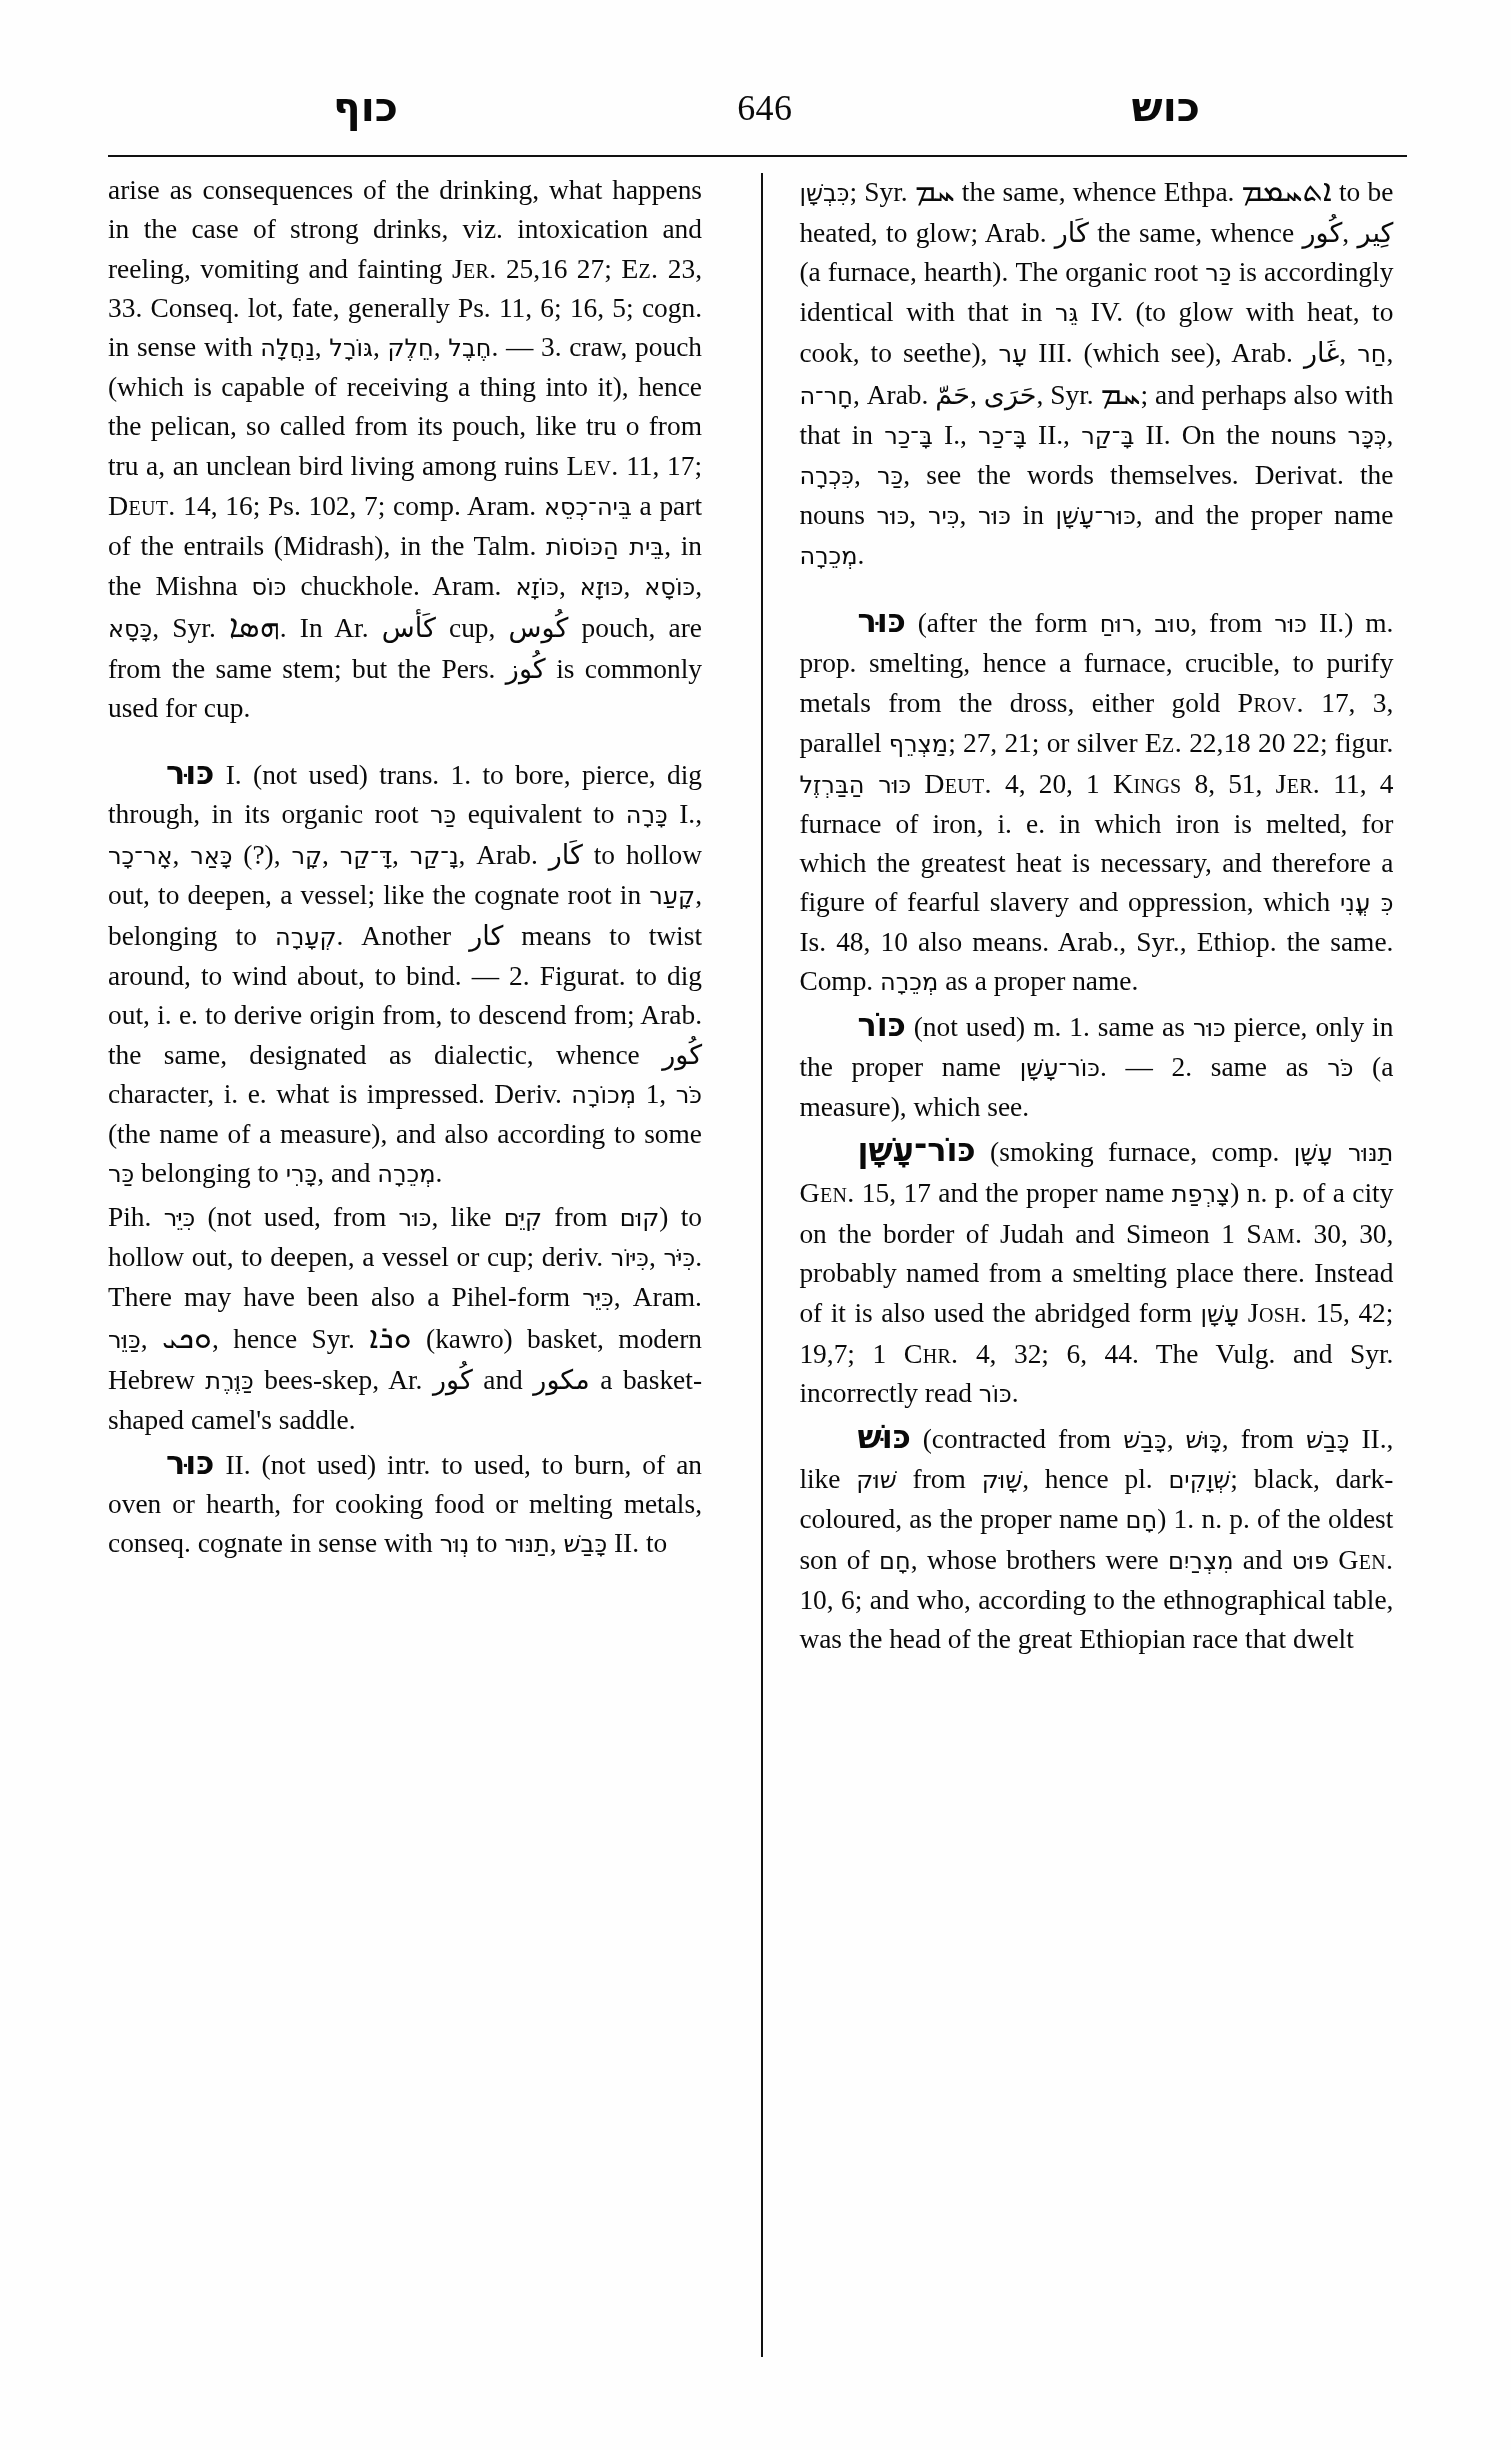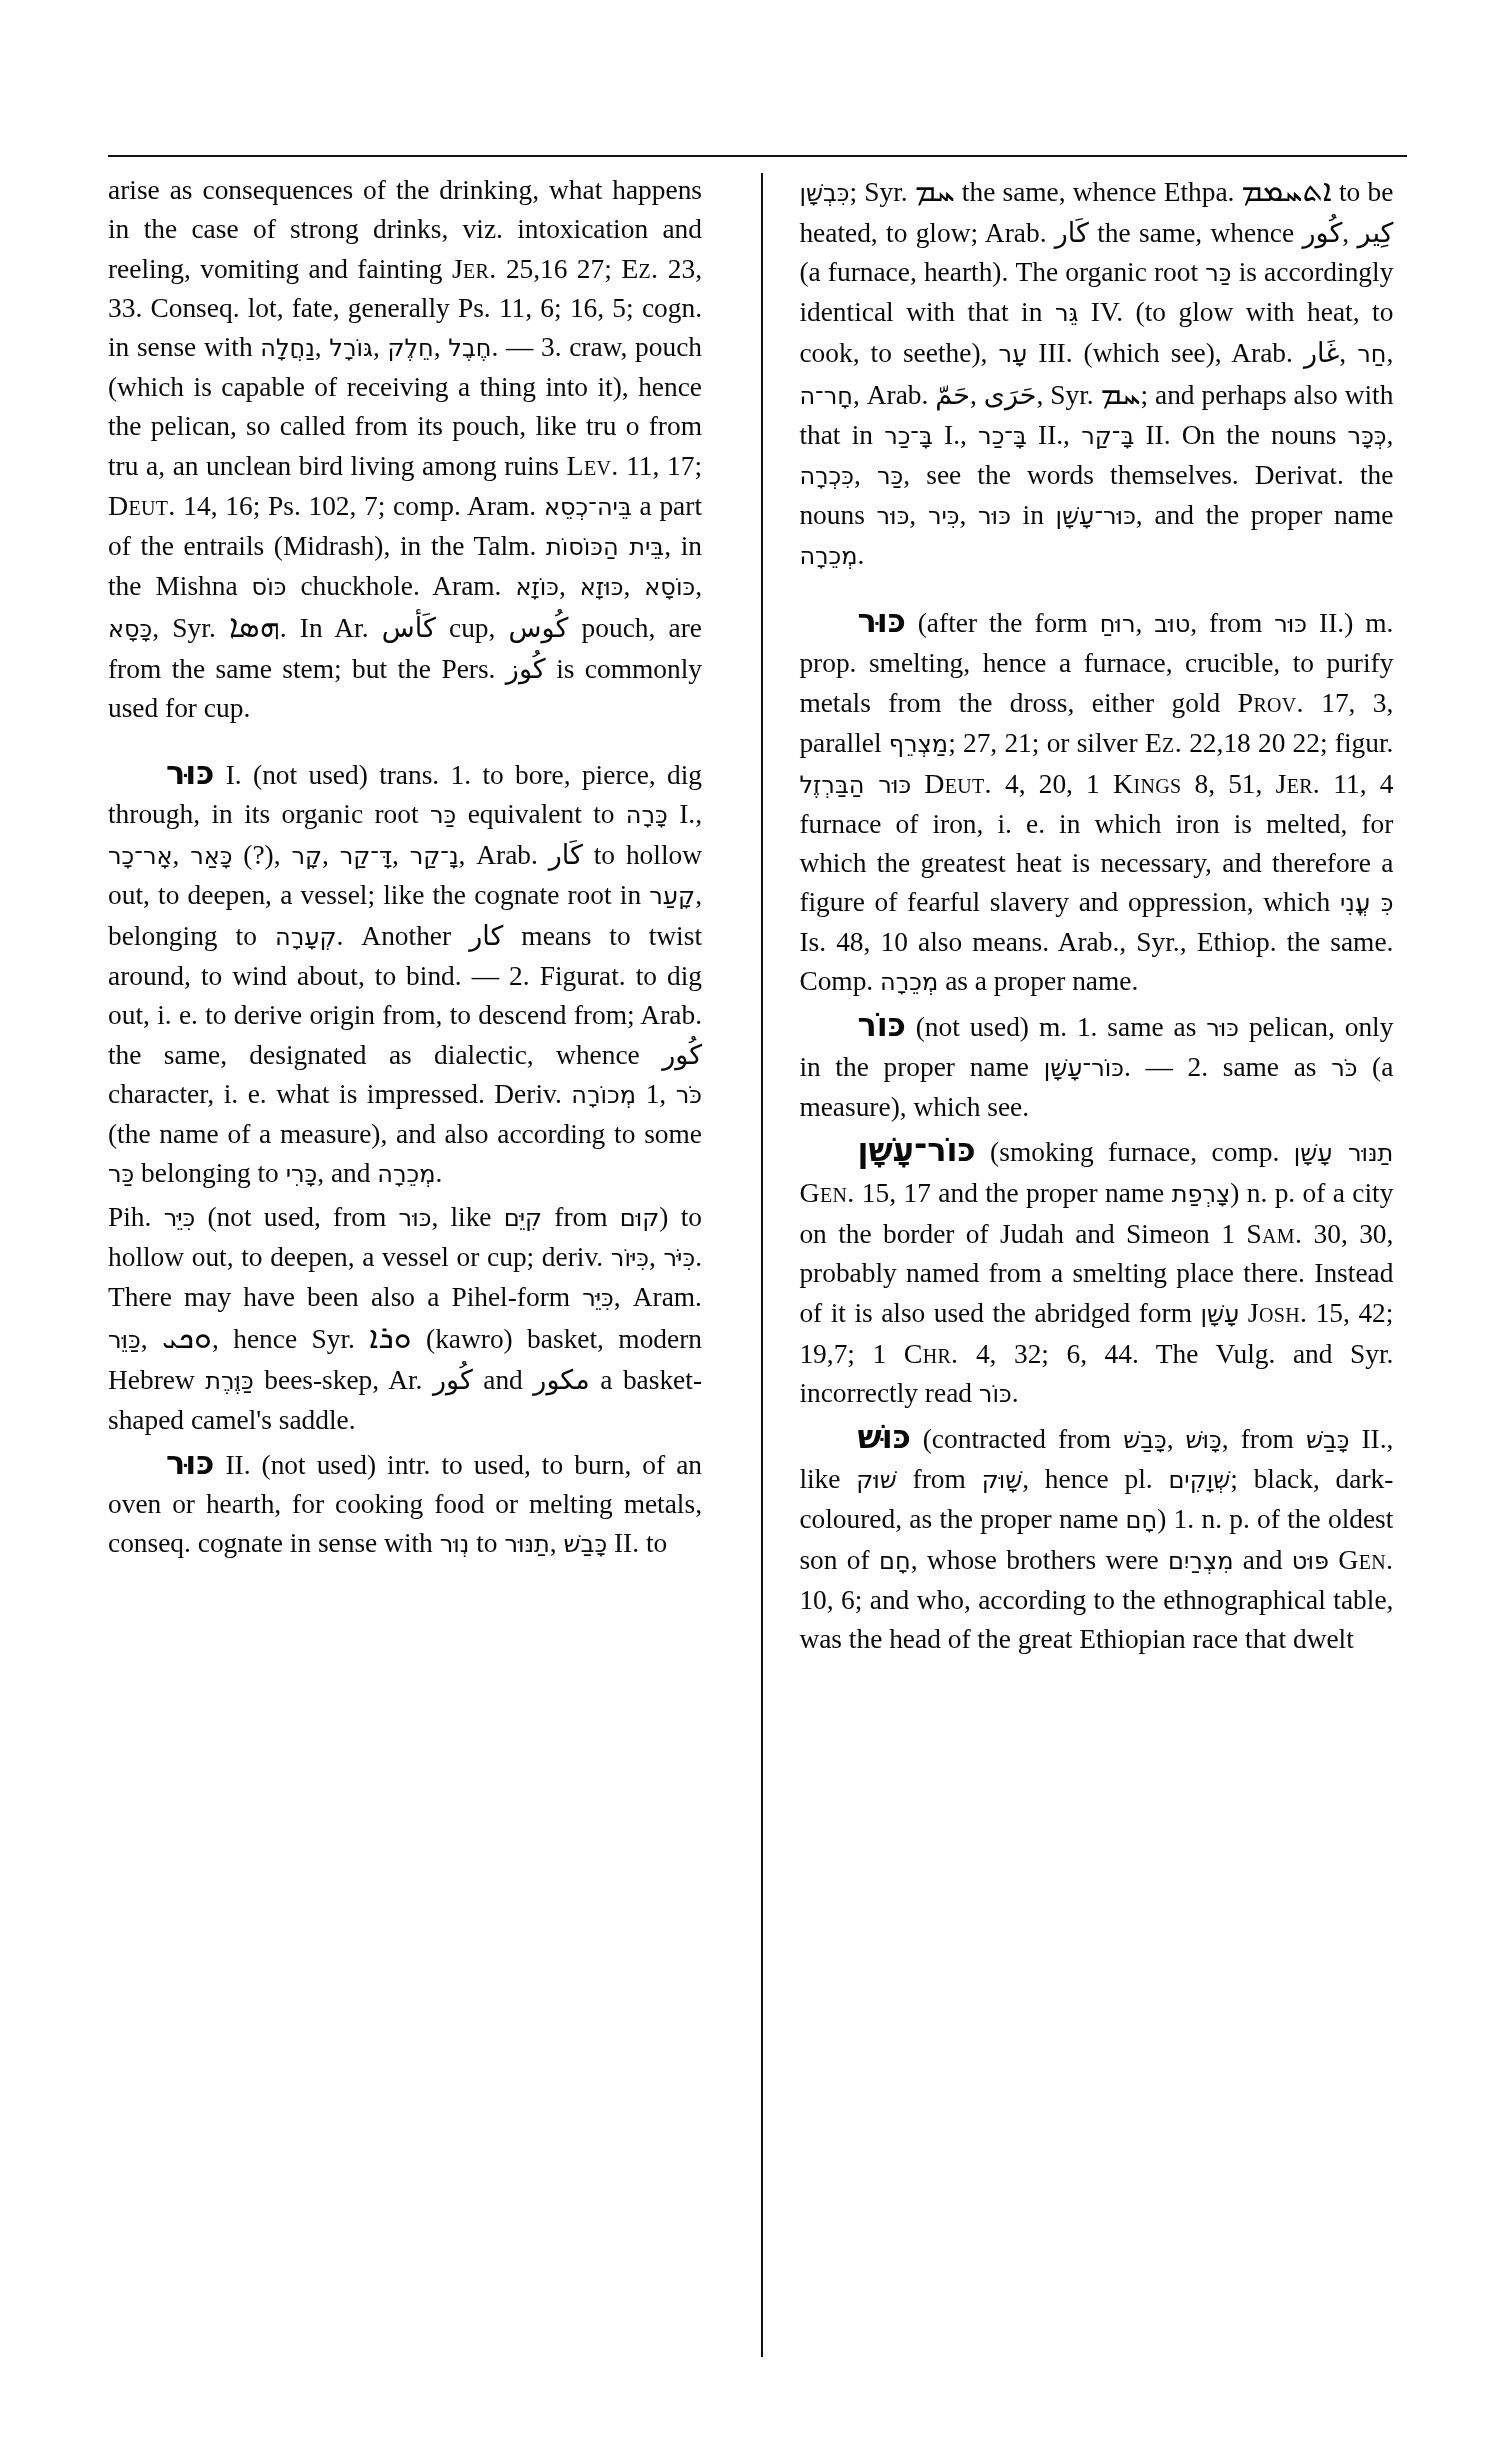--- a/index.html
+++ b/index.html
@@ -131,41 +131,46 @@
     font-variant: small-caps;
     font-size: 28px;
     letter-spacing: 0.3px;
   }
 </style>
 </head>
 <body>
 
 <div class="page">
 
+  <div class="runhead">
+    <span class="runhead-heb runhead-left">כוף</span>
+    <span class="folio">646</span>
+    <span class="runhead-heb runhead-right">כוש</span>
+  </div>
 
   <div class="rule"></div>
 
   <div class="columns">
 
     <div class="col col-left">
       <p class="para">arise as consequences of the drinking, what happens in the case of strong drinks, viz. intoxication and reeling, vomiting and fainting <span class="sc">Jer.</span> 25,16 27; <span class="sc">Ez.</span> 23, 33. Conseq. <span class="it">lot, fate,</span> generally Ps. 11, 6; 16, 5; cogn. in sense with <span class="heb">נַחֲלָה</span>, <span class="heb">גּוֹרָל</span>, <span class="heb">חֵלֶק</span>, <span class="heb">חֶבֶל</span>. — 3. <span class="it">craw, pouch</span> (which is capable of receiving a thing into it), hence <span class="it">the pelican,</span> so called from its pouch, like tru o from tru a, an unclean bird living among ruins <span class="sc">Lev.</span> 11, 17; <span class="sc">Deut.</span> 14, 16; Ps. 102, 7; comp. Aram. <span class="heb">בֵּּיה־כְסֵא</span> a part of the entrails (Midrash), in the Talm. <span class="heb">בֵּית הַכּוֹסוֹת</span>, in the Mishna <span class="heb">כּוֹס</span> <span class="it">chuckhole.</span> Aram. <span class="heb">כּוֹזָא</span>, <span class="heb">כּוּזָא</span>, <span class="heb">כּוֹסָא</span>, <span class="heb">כָּסָא</span>, Syr. <span class="syr">ܗܣܐ</span>. In Ar. <span class="arab">كَأس</span> cup, <span class="arab">كُوس</span> pouch, are from the same stem; but the Pers. <span class="arab">كُوز</span> is commonly used for cup.</p>
       <div>
           <p class="para entry"><span class="hw hw-ind">כּוּר</span> I. (not used) <span class="it">trans.</span> 1. <span class="it">to bore, pierce, dig through,</span> in its organic root <span class="heb">כַּר</span> equivalent to <span class="heb">כָּרָה</span> I., <span class="heb">אָר־כָר</span>, <span class="heb">כָּאַר</span> (?), <span class="heb">קָר</span>, <span class="heb">דָּ־קַר</span>, <span class="heb">נָ־קַר</span>, Arab. <span class="arab">كَار</span> to hollow out, to deepen, a vessel; like the cognate root in <span class="heb">קָעַר</span>, belonging to <span class="heb">קְעָרָה</span>. Another <span class="arab">كار</span> means to twist around, to wind about, to bind. — 2. Figurat. <span class="it">to dig out,</span> i. e. <span class="it">to derive origin from, to descend from;</span> Arab. the same, designated as dialectic, whence <span class="arab">كُور</span> <span class="it">character,</span> i. e. what is impressed. Deriv. <span class="heb">מְכוֹרָה</span> 1, <span class="heb">כֹּר</span> (the name of a measure), and also according to some <span class="heb">כַּר</span> belonging to <span class="heb">כָּרִי</span>, and <span class="heb">מְכֵרָה</span>.</p>
           <p class="para entry"><span class="it">Pih.</span> <span class="heb">כִּיֵּר</span> (not used, from <span class="heb">כּוּר</span>, like <span class="heb">קִיֵּם</span> from <span class="heb">קוּם</span>) <span class="it">to hollow out, to deepen,</span> a vessel or cup; deriv. <span class="heb">כִּיּוֹר</span>, <span class="heb">כִּיֹּר</span>. There may have been also a Pihel-form <span class="heb">כִּיֵּר</span>, Aram. <span class="heb">כַּוֵּר</span>, <span class="syr">ܘܟܝ</span>, hence Syr. <span class="syr">ܘܪܐ</span> (kawro) basket, modern Hebrew <span class="heb">כַּוֶּרֶת</span> bees-skep, Ar. <span class="arab">كُور</span> and <span class="arab">مكور</span> a basket-shaped camel's saddle.</p>
           <p class="para entry"><span class="hw hw-ind">כּוּר</span> II. (not used) <span class="it">intr. to used, to burn,</span> of an oven or hearth, for cooking food or melting metals, conseq. cognate in sense with <span class="heb">נְוּר</span> to <span class="heb">תַנּוּר</span>, <span class="heb">כָּבַשׁ</span> II. to</p>
         </div>
     </div>
 
     <div class="divider"></div>
 
     <div class="col col-right">
       <p class="para"><span class="heb">כִּבְשָׁן</span>; Syr. <span class="syr">ܚܡ</span> the same, whence Ethpa. <span class="syr">ܐܬܚܡܡ</span> to be heated, to glow; Arab. <span class="arab">كَار</span> the same, whence <span class="arab">كُور</span>, <span class="arab">كِير</span> (a furnace, hearth). The organic root <span class="heb">כַּר</span> is accordingly identical with that in <span class="heb">גֵּר</span> IV. (to glow with heat, to cook, to seethe), <span class="heb">עָר</span> III. (which see), Arab. <span class="arab">غَار</span>, <span class="heb">חַר</span>, <span class="heb">חָר־ה</span>, Arab. <span class="arab">حَمّ</span>, <span class="arab">حَرَى</span>, Syr. <span class="syr">ܚܡ</span>; and perhaps also with that in <span class="heb">בָּ־כַר</span> I., <span class="heb">בָּ־כַר</span> II., <span class="heb">בָּ־קַר</span> II. On the nouns <span class="heb">כְּכָּר</span>, <span class="heb">כִּכְרָה</span>, <span class="heb">כַּר</span>, see the words themselves. Derivat. the nouns <span class="heb">כּוּר</span>, <span class="heb">כִּיר</span>, <span class="heb">כּוּר</span> in <span class="heb">כּוּר־עָשָׁן</span>, and the proper name <span class="heb">מְכֵרָה</span>.</p>
       <div>
           <p class="para entry"><span class="hw hw-ind">כּוּר</span> (after the form <span class="heb">רוּחַ</span>, <span class="heb">טוּב</span>, from <span class="heb">כּוּר</span> II.) <span class="it">m.</span> prop. <span class="it">smelting,</span> hence <span class="it">a furnace, crucible,</span> to purify metals from the dross, either gold <span class="sc">Prov.</span> 17, 3, parallel <span class="heb">מַצְרֵף</span>; 27, 21; or silver <span class="sc">Ez.</span> 22,18 20 22; figur. <span class="heb">כּוּר הַבַּרְזֶל</span> <span class="sc">Deut.</span> 4, 20, 1 <span class="sc">Kings</span> 8, 51, <span class="sc">Jer.</span> 11, 4 <span class="it">furnace of iron,</span> i. e. in which iron is melted, for which the greatest heat is necessary, and therefore a figure of fearful slavery and oppression, which <span class="heb">כִּּ עֳנִי</span> Is. 48, 10 also means. Arab., Syr., Ethiop. the same. Comp. <span class="heb">מְכֵרָה</span> as a proper name.</p>
-          <p class="para entry"><span class="hw hw-ind">כּוֹר</span> (not used) <span class="it">m.</span> 1. same as <span class="heb">כּוּר</span> <span class="it">pelican,</span> only in the proper name <span class="heb">כּוֹר־עָשָׁן</span>. — 2. same as <span class="heb">כֹּר</span> (a measure), which see.</p>
+          <p class="para entry"><span class="hw hw-ind">כּוֹר</span> (not used) <span class="it">m.</span> 1. same as <span class="heb">כּוּר</span> <span class="it">pierce,</span> only in the proper name <span class="heb">כּוֹר־עָשָׁן</span>. — 2. same as <span class="heb">כֹּר</span> (a measure), which see.</p>
           <p class="para entry"><span class="hw hw-ind">כּוֹר־עָשָׁן</span> (<span class="it">smoking furnace,</span> comp. <span class="heb">תַנּוּר עָשָׁן</span> <span class="sc">Gen.</span> 15, 17 and the proper name <span class="heb">צָרְפַת</span>) <span class="it">n. p.</span> of a city on the border of Judah and Simeon 1 <span class="sc">Sam.</span> 30, 30, probably named from a smelting place there. Instead of it is also used the abridged form <span class="heb">עָשָׁן</span> <span class="sc">Josh.</span> 15, 42; 19,7; 1 <span class="sc">Chr.</span> 4, 32; 6, 44. The Vulg. and Syr. incorrectly read <span class="heb">כּוֹר</span>.</p>
           <p class="para entry"><span class="hw hw-ind">כּוּשׁ</span> (contracted from <span class="heb">כָּבַשׁ</span>, <span class="heb">כָּוּשׁ</span>, from <span class="heb">כָּבַשׁ</span> II., like <span class="heb">שׁוּק</span> from <span class="heb">שָׁוּק</span>, hence pl. <span class="heb">שְׁוָקִים</span>; <span class="it">black, dark-coloured,</span> as the proper name <span class="heb">חָם</span>) 1. <span class="it">n. p.</span> of the oldest son of <span class="heb">חָם</span>, whose brothers were <span class="heb">מִצְרַיִם</span> and <span class="heb">פּוּט</span> <span class="sc">Gen.</span> 10, 6; and who, according to the ethnographical table, was the head of the great Ethiopian race that dwelt</p>
         </div>
     </div>
 
   </div>
 </div>
 
 
 </body></html>

